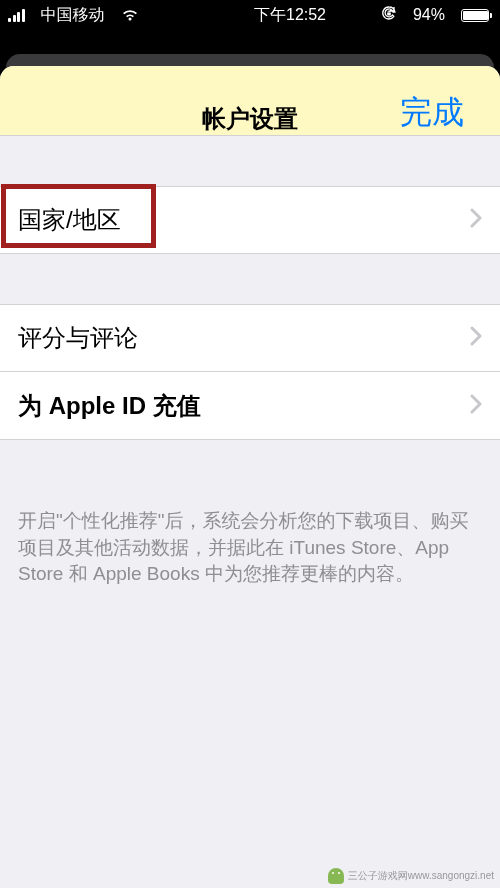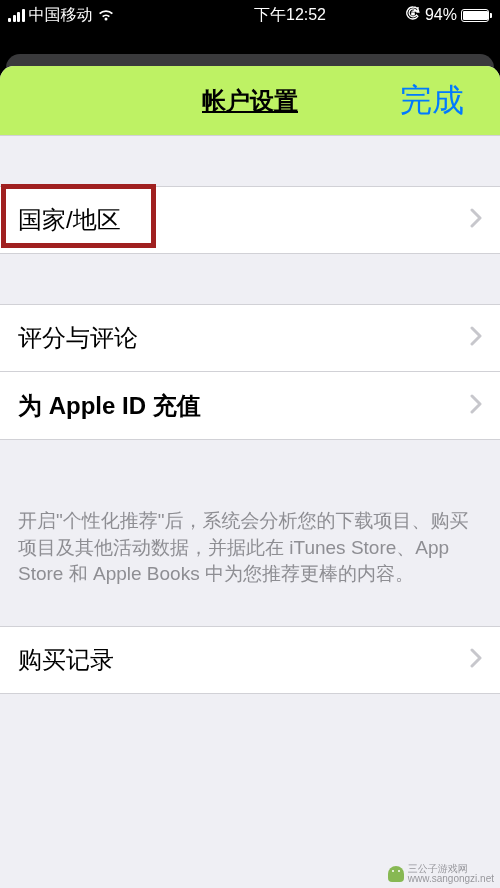--- a/index.html
+++ b/index.html
@@ -14,49 +14,48 @@
     .status-bar {
       height: 30px;
       color: #fff;
       display: flex;
       align-items: center;
       justify-content: space-between;
       padding: 0 8px;
       font-size: 16px;
       font-weight: 500;
     }
-    .status-left, .status-right { display: flex; align-items: center; gap: 4px; }
+    .status-left, .status-right { display: flex; align-items: center; gap: 16px; }
     .status-center { position: absolute; left: 50%; transform: translateX(-50%); margin-left: 40px; }
     .signal-icon { display: inline-flex; align-items: flex-end; gap: 1.5px; }
     .signal-bar { width: 3px; background: #fff; border-radius: 1px; }
     .signal-bar:nth-child(1){height:4px;} .signal-bar:nth-child(2){height:7px;} .signal-bar:nth-child(3){height:10px;} .signal-bar:nth-child(4){height:13px;}
     .wifi-icon { width: 18px; height: 14px; position: relative; }
     .lock-icon { font-size: 13px; }
     .battery { display: inline-flex; align-items: center; }
     .battery-body { width: 28px; height: 13px; border: 1.5px solid #fff; border-radius: 3px; position: relative; }
     .battery-fill { position: absolute; left: 1px; top: 1px; bottom: 1px; width: 96%; background: #fff; border-radius: 1px; }
     .battery-tip { width: 2px; height: 5px; background: #fff; border-radius: 0 1px 1px 0; margin-left: 1px; }
     .card-stack { background: #3a3a3c; height: 20px; margin: 24px 6px 0; border-radius: 14px 14px 0 0; }
     .sheet {
       background: #efeff4;
       border-radius: 14px 14px 0 0;
       margin: -8px 0 0;
       height: 822px;
       overflow: hidden;
       position: relative;
     }
     .sheet-header {
-      background: #bef264;
+      background: #fef9c3;
       height: 70px;
       display: flex;
-      align-items: center;
+      align-items: flex-end;
       justify-content: center;
       position: relative;
       border-bottom: 1px solid #d1d1d6;
-      text-decoration: underline;
     }
     .sheet-title { font-size: 24px; font-weight: 600; color: #000; }
     .done-btn { position: absolute; right: 36px; color: #007aff; font-size: 32px; font-weight: 500; }
     .group-gap { height: 50px; }
     .group-gap-sm { height: 56px; }
     .cell {
       background: #fff;
       height: 68px;
       padding: 0 18px;
       display: flex;
@@ -94,21 +93,21 @@
       display: flex;
       align-items: center;
       gap: 4px;
       font-size: 10px;
       color: #8e8e93;
       opacity: .9;
     }
     .wm-logo { width: 16px; height: 16px; background: #7cb342; border-radius: 8px 8px 4px 4px; position: relative; }
     .wm-logo::before, .wm-logo::after { content:""; position:absolute; width:2px; height:2px; background:#fff; border-radius:50%; top:4px; }
     .wm-logo::before{left:4px;} .wm-logo::after{right:4px;}
-    .wm-text { display:flex; flex-direction:column; line-height:1; }
+    .wm-text { display:flex; flex-direction:row; line-height:1; }
   </style>
 </head>
 <body>
 
 <div class="status-bar">
   <div class="status-left">
     <span class="signal-icon">
       <span class="signal-bar"></span>
         <span class="signal-bar"></span>
         <span class="signal-bar"></span>
@@ -178,28 +177,20 @@
         </svg>
     </span>
   </div>
 
   <div class="group-gap-sm"></div>
 
   <div class="footer-text">开启"个性化推荐"后，系统会分析您的下载项目、购买项目及其他活动数据，并据此在 iTunes Store、App Store 和 Apple Books 中为您推荐更棒的内容。</div>
 
   <div style="height:38px;"></div>
 
-  <div class="cell">
-    <span class="cell-label">购买记录</span>
-    <span class="chevron">
-      <svg width="12" height="20" viewBox="0 0 12 20">
-          <path d="M2 2l8 8-8 8" fill="none" stroke="#c7c7cc" stroke-width="3" stroke-linecap="round" stroke-linejoin="round"></path>
-        </svg>
-    </span>
-  </div>
 
   <div class="watermark">
     <span class="wm-logo"></span>
     <span class="wm-text">
       <span>三公子游戏网</span>
       <span>www.sangongzi.net</span>
     </span>
   </div>
 </div>
 

